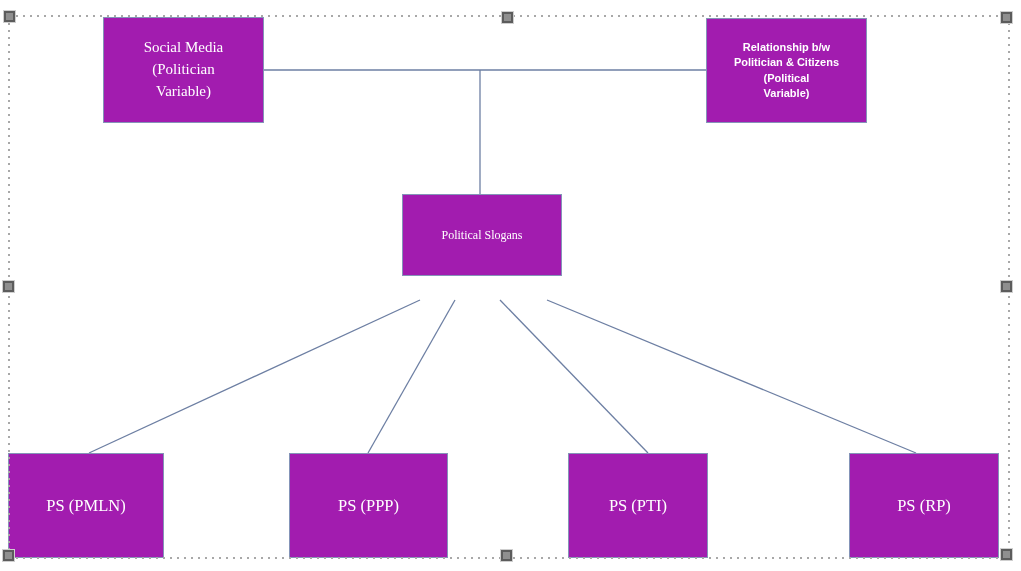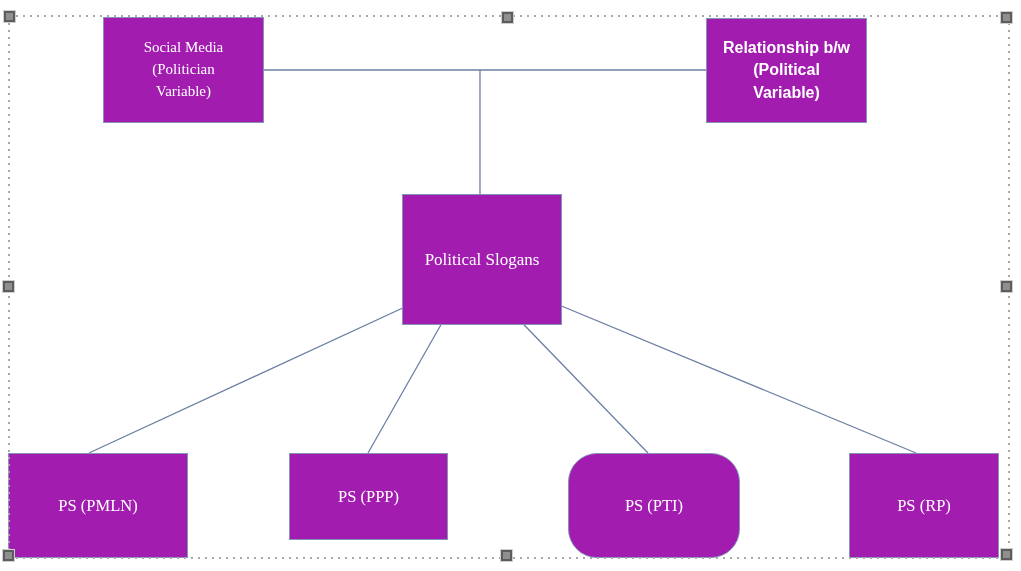--- a/index.html
+++ b/index.html
@@ -14,26 +14,26 @@
   
   .node{
     position:absolute;background:#a21caf;border:1px solid #8494b8;
     color:#ffffff;display:flex;align-items:center;justify-content:center;
     text-align:center;box-sizing:border-box;padding:4px 6px;
   }
   .serif{font-family:"Liberation Serif","DejaVu Serif",serif;}
   .sans{font-family:"Liberation Sans","DejaVu Sans",sans-serif;font-weight:600;}
   .node .ln{display:block;}
   #node-social{left:103px;top:17px;width:161px;height:106px;font-size:15px;line-height:1.45;}
-  #node-relationship{left:706px;top:18px;width:161px;height:105px;font-size:16px;line-height:1.4;}
-  #node-moderator{left:402px;top:194px;width:160px;height:131px;font-size:17px;line-height:1.5;}
+  #node-relationship{left:706px;top:18px;width:161px;height:105px;font-size:11px;line-height:1.4;}
+  #node-moderator{left:402px;top:194px;width:160px;height:82px;font-size:12px;line-height:1.5;}
   .leaf{font-size:16.5px;}
-  #node-pmln{left:8px;top:453px;width:180px;height:105px;}
-  #node-ppp{left:289px;top:453px;width:159px;height:87px;text-align:center;}
-  #node-pti{left:568px;top:453px;width:172px;height:105px;border-radius:29px;}
+  #node-pmln{left:8px;top:453px;width:156px;height:105px;}
+  #node-ppp{left:289px;top:453px;width:159px;height:105px;text-align:center;}
+  #node-pti{left:568px;top:453px;width:140px;height:105px;}
   #node-rp{left:849px;top:453px;width:150px;height:105px;}
   
   .frame-edge{position:absolute;}
   .frame-h{height:2px;background:repeating-linear-gradient(90deg,#a8a8a8 0 2px,transparent 2px 7px);}
   .frame-v{width:2px;background:repeating-linear-gradient(180deg,#a8a8a8 0 2px,transparent 2px 7px);}
   #frame-top{left:9px;top:15px;width:1001px;}
   #frame-bottom{left:9px;top:557px;width:1001px;}
   #frame-left{left:8px;top:16px;height:543px;}
   #frame-right{left:1008px;top:16px;height:543px;}
   
@@ -68,20 +68,21 @@
     <div>
       <span class="ln">Social Media</span>
       <span class="ln">(Politician</span>
       <span class="ln">Variable)</span>
     </div>
   </div>
 
   <div id="node-relationship" class="node sans">
     <div>
       <span class="ln">Relationship b/w</span>
+      <span class="ln">Politician &amp; Citizens</span>
       <span class="ln">(Political</span>
       <span class="ln">Variable)</span>
     </div>
   </div>
 
   <div id="node-moderator" class="node serif">
     <div>
       <span class="ln">Political Slogans</span>
     </div>
   </div>

